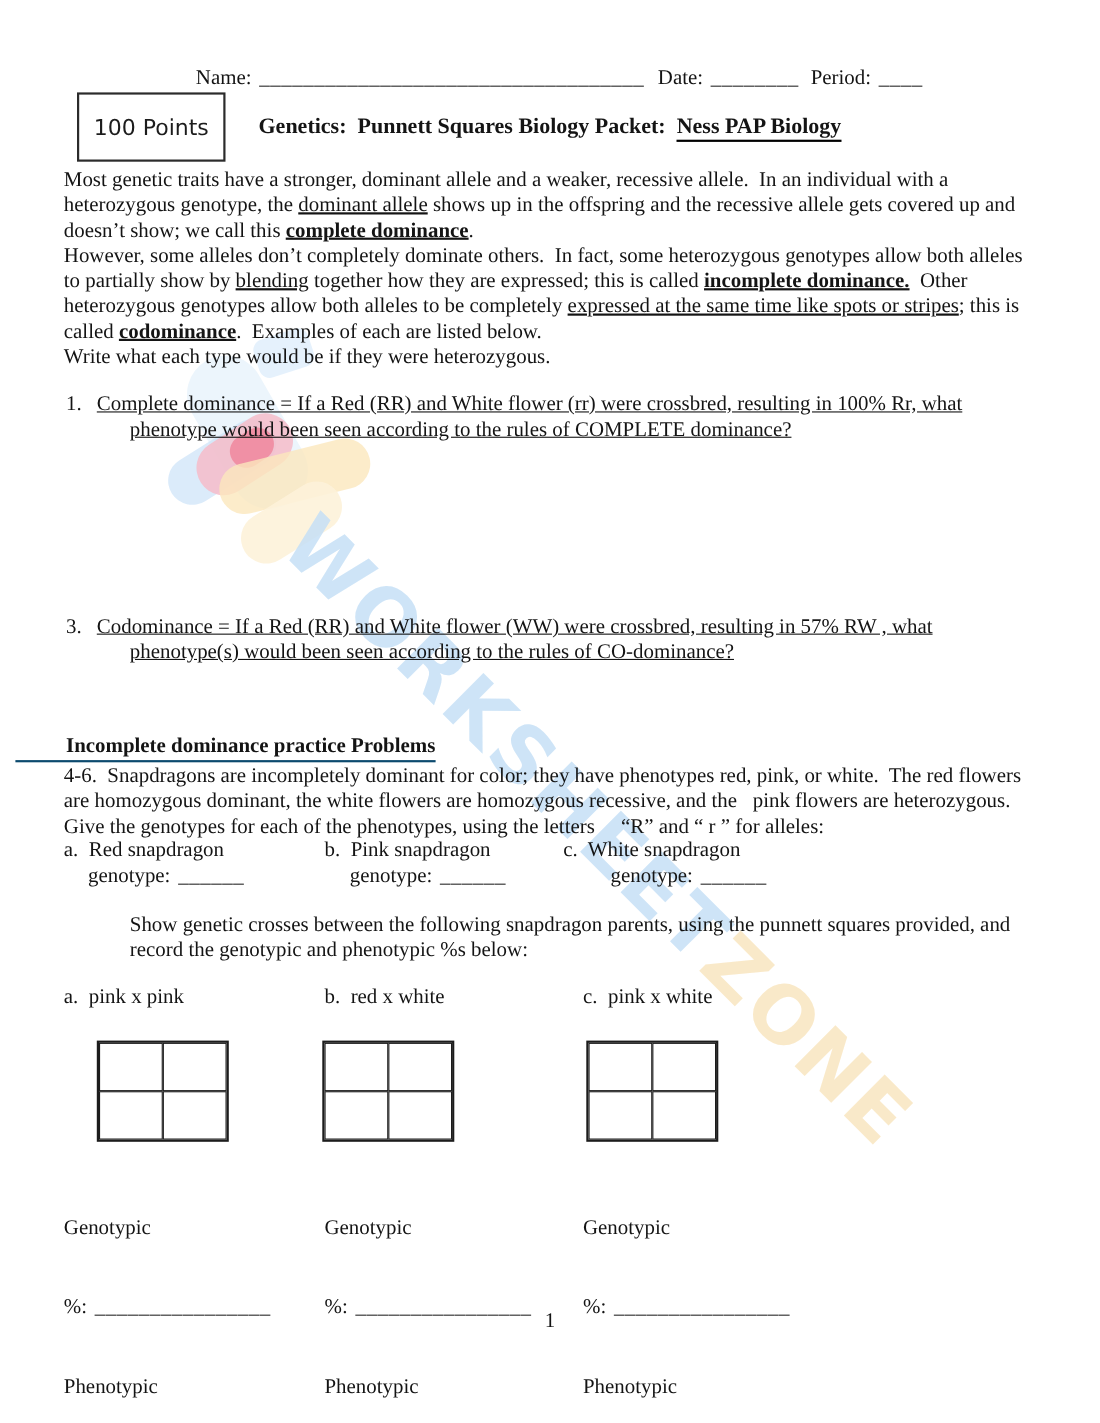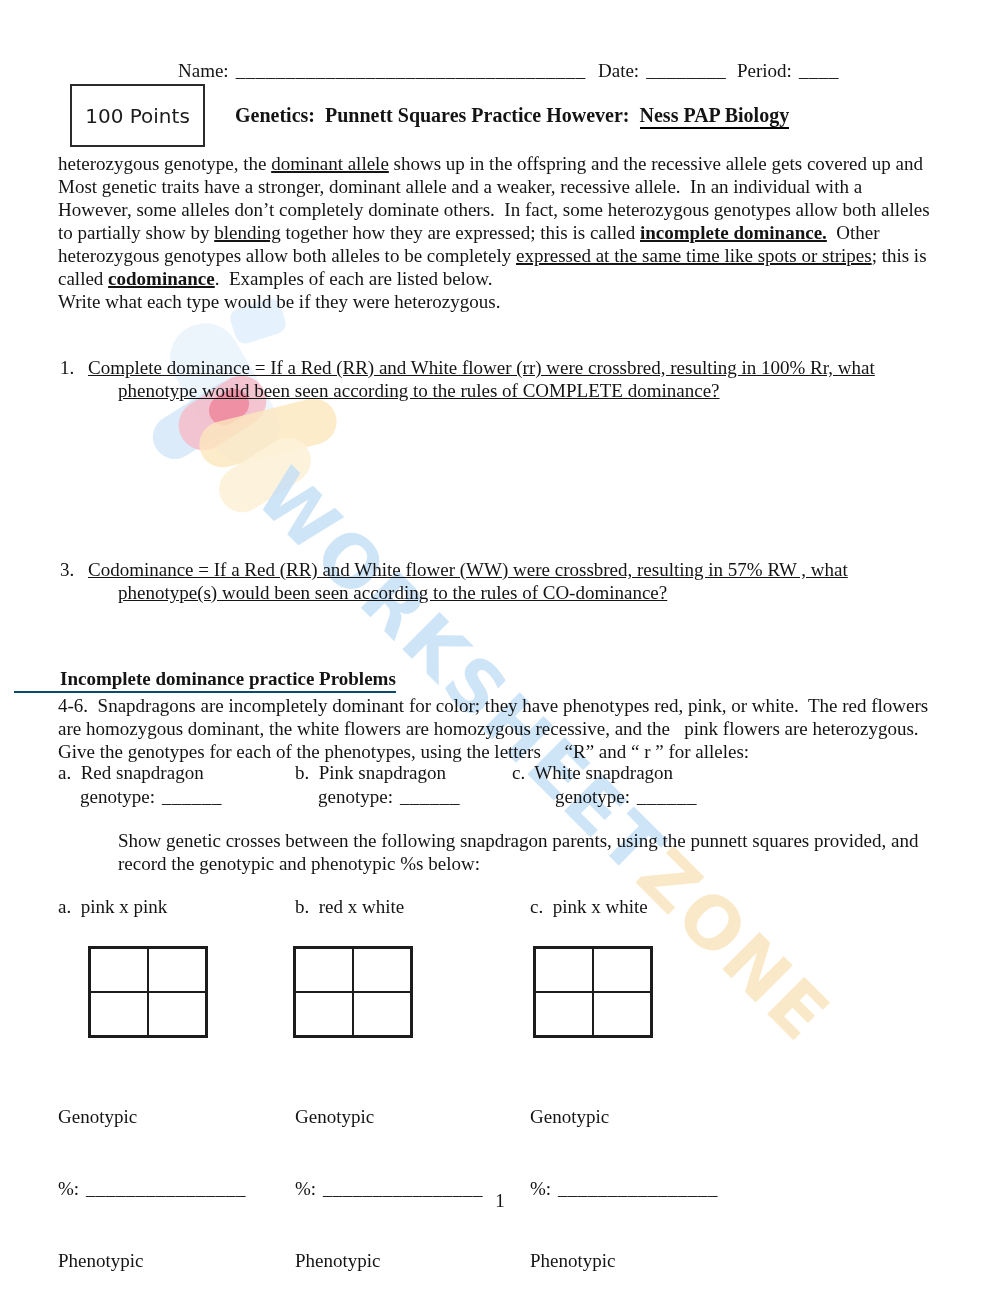--- a/index.html
+++ b/index.html
@@ -87,25 +87,26 @@
   <div class="content">
 
     <div class="abs hdr-group" style="left:178px;top:60px;"><span>Name:</span><span class="blank">___________________________________</span></div>
     <div class="abs hdr-group" style="left:598px;top:60px;"><span>Date:</span><span class="blank">________</span></div>
     <div class="abs hdr-group" style="left:737px;top:60px;"><span>Period:</span><span class="blank">____</span></div>
 
     <div class="abs points-box">
         <span>100 Points</span>
       </div>
 
-    <div class="abs title"><span>Genetics:  Punnett Squares Practice However:  </span><span class="course">Ness PAP Biology</span></div>
+    <div class="abs title"><span>Genetics:  Punnett Squares Biology Packet:  </span><span class="course">Ness PAP Biology</span></div>
 
     <div class="abs intro">
+        <div class="rline"><span>Most genetic traits have a stronger, dominant allele and a weaker, recessive allele.  In an individual with a</span></div>
         <div class="rline"><span>heterozygous genotype, the </span><span class="u">dominant allele</span><span> shows up in the offspring and the recessive allele gets covered up and</span></div>
-        <div class="rline"><span>Most genetic traits have a stronger, dominant allele and a weaker, recessive allele.  In an individual with a</span></div>
+        <div class="rline"><span>doesn’t show; we call this </span><span class="bu">complete dominance</span><span>.</span></div>
         <div class="rline"><span>However, some alleles don’t completely dominate others.  In fact, some heterozygous genotypes allow both alleles</span></div>
         <div class="rline"><span>to partially show by </span><span class="u">blending</span><span> together how they are expressed; this is called </span><span class="bu">incomplete dominance.</span><span>  Other</span></div>
         <div class="rline"><span>heterozygous genotypes allow both alleles to be completely </span><span class="u">expressed at the same time like spots or stripes</span><span>; this is</span></div>
         <div class="rline"><span>called </span><span class="bu">codominance</span><span>.  Examples of each are listed below.</span></div>
         <div class="rline"><span>Write what each type would be if they were heterozygous.</span></div>
       </div>
 
     <div class="abs question" style="top:356px;">
       <div class="qline"><span class="qnum">1.</span><span>Complete dominance = If a Red (RR) and White flower (rr) were crossbred, resulting in 100% Rr, what</span></div>
       <div class="qline ind58"><span>phenotype would been seen according to the rules of COMPLETE dominance?</span></div>

